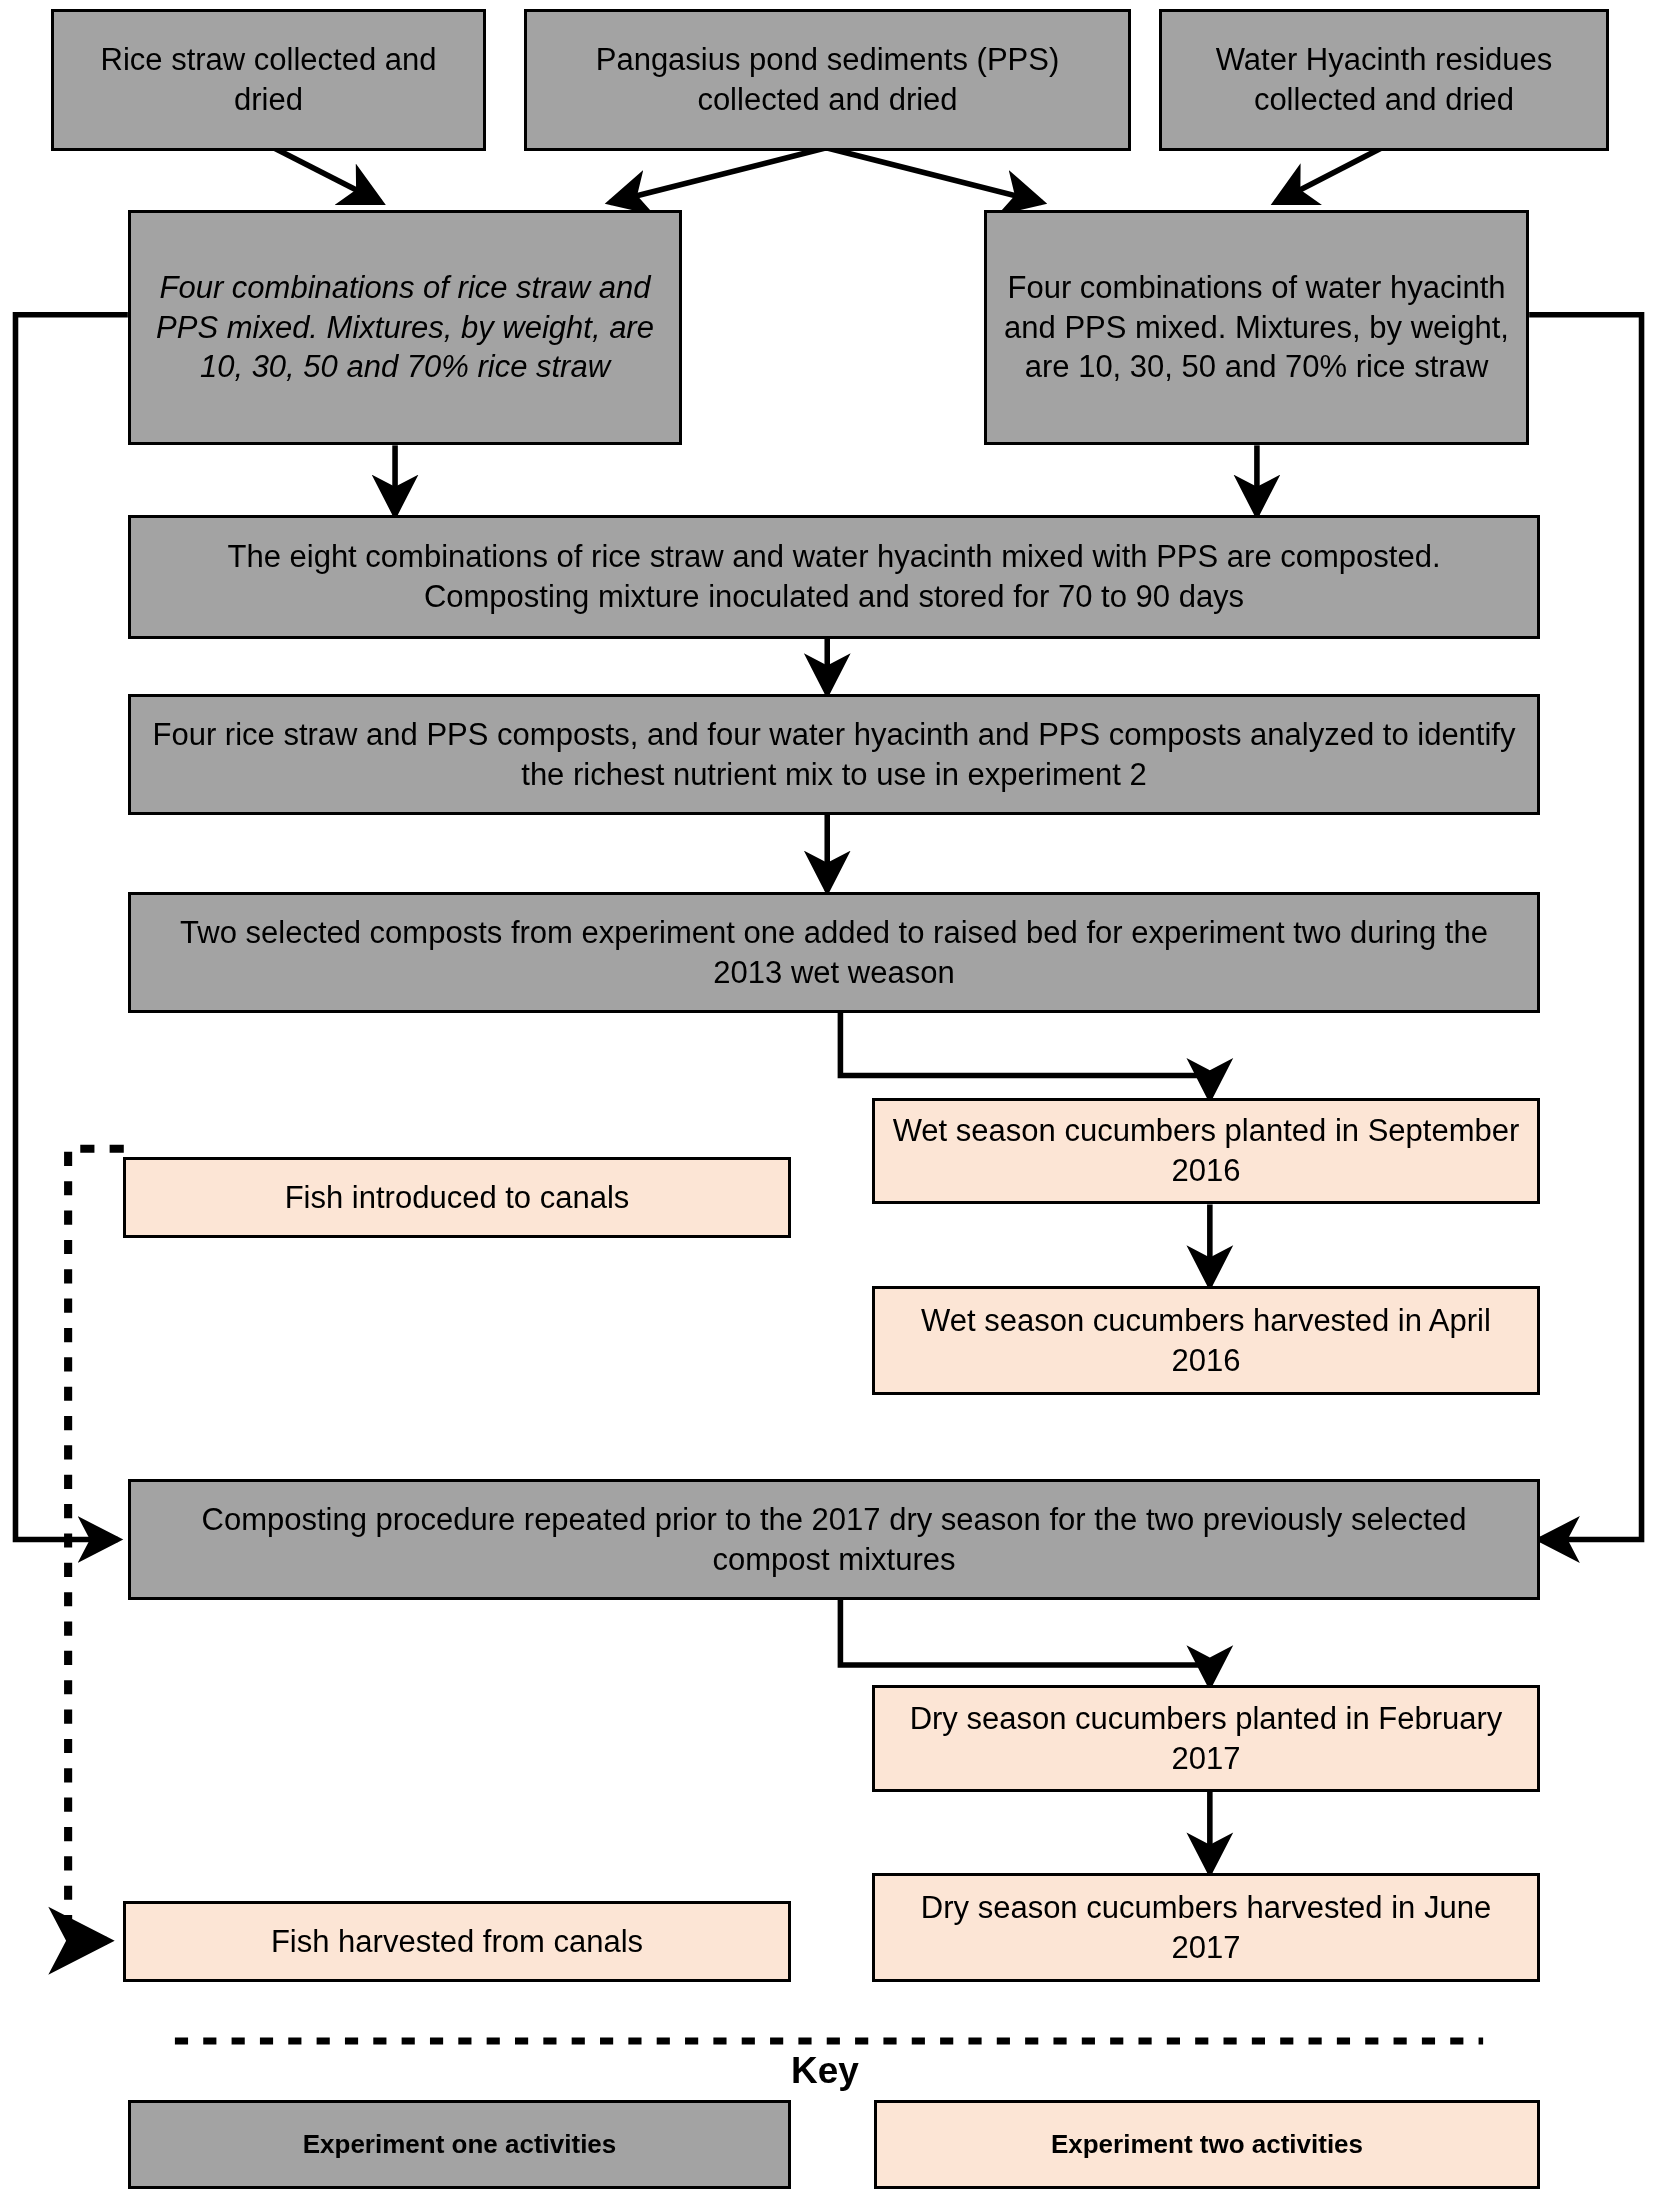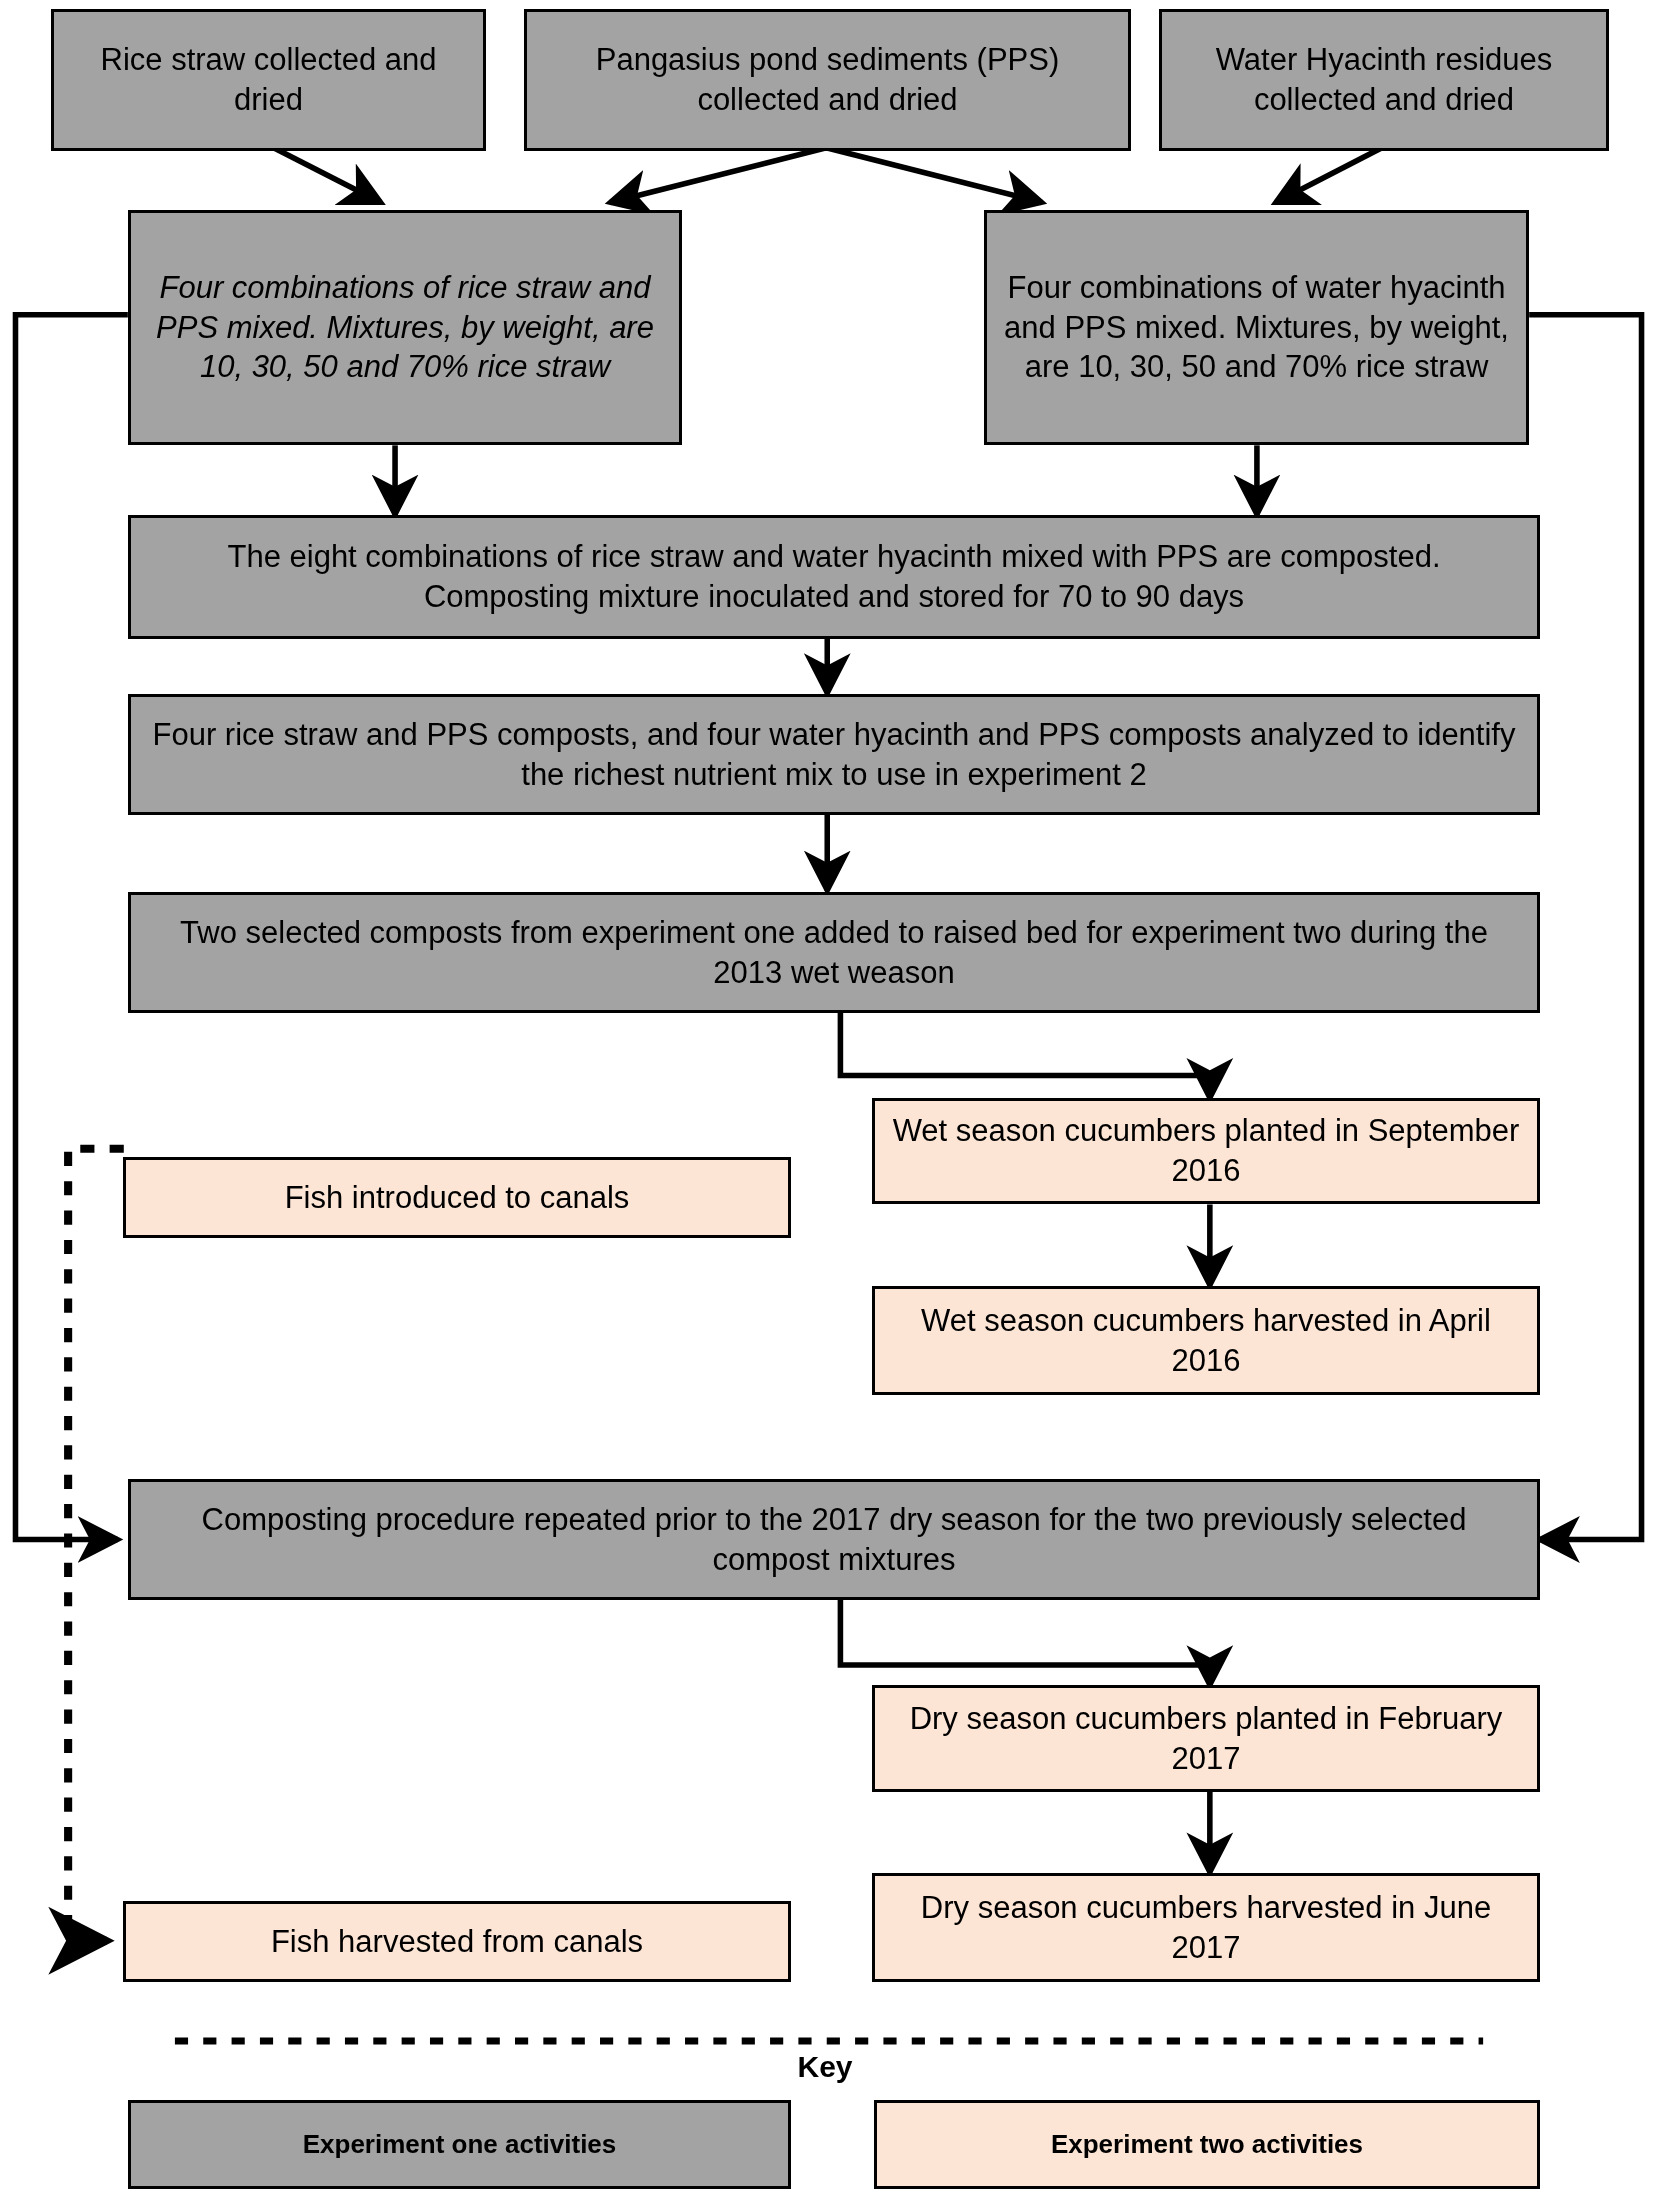--- a/index.html
+++ b/index.html
@@ -44,21 +44,21 @@
     align-items: center;
     justify-content: center;
     text-align: center;
     font-size: 26px;
     font-weight: bold;
     color: #000000;
     z-index: 5;
   }
   #key-title {
     position: absolute;
-    font-size: 30px;
+    font-size: 37px;
     font-weight: bold;
     color: #000000;
     text-align: center;
     z-index: 5;
   }
   svg#wires {
     position: absolute;
     left: 0; top: 0;
     width: 1655px;
     height: 2205px;

